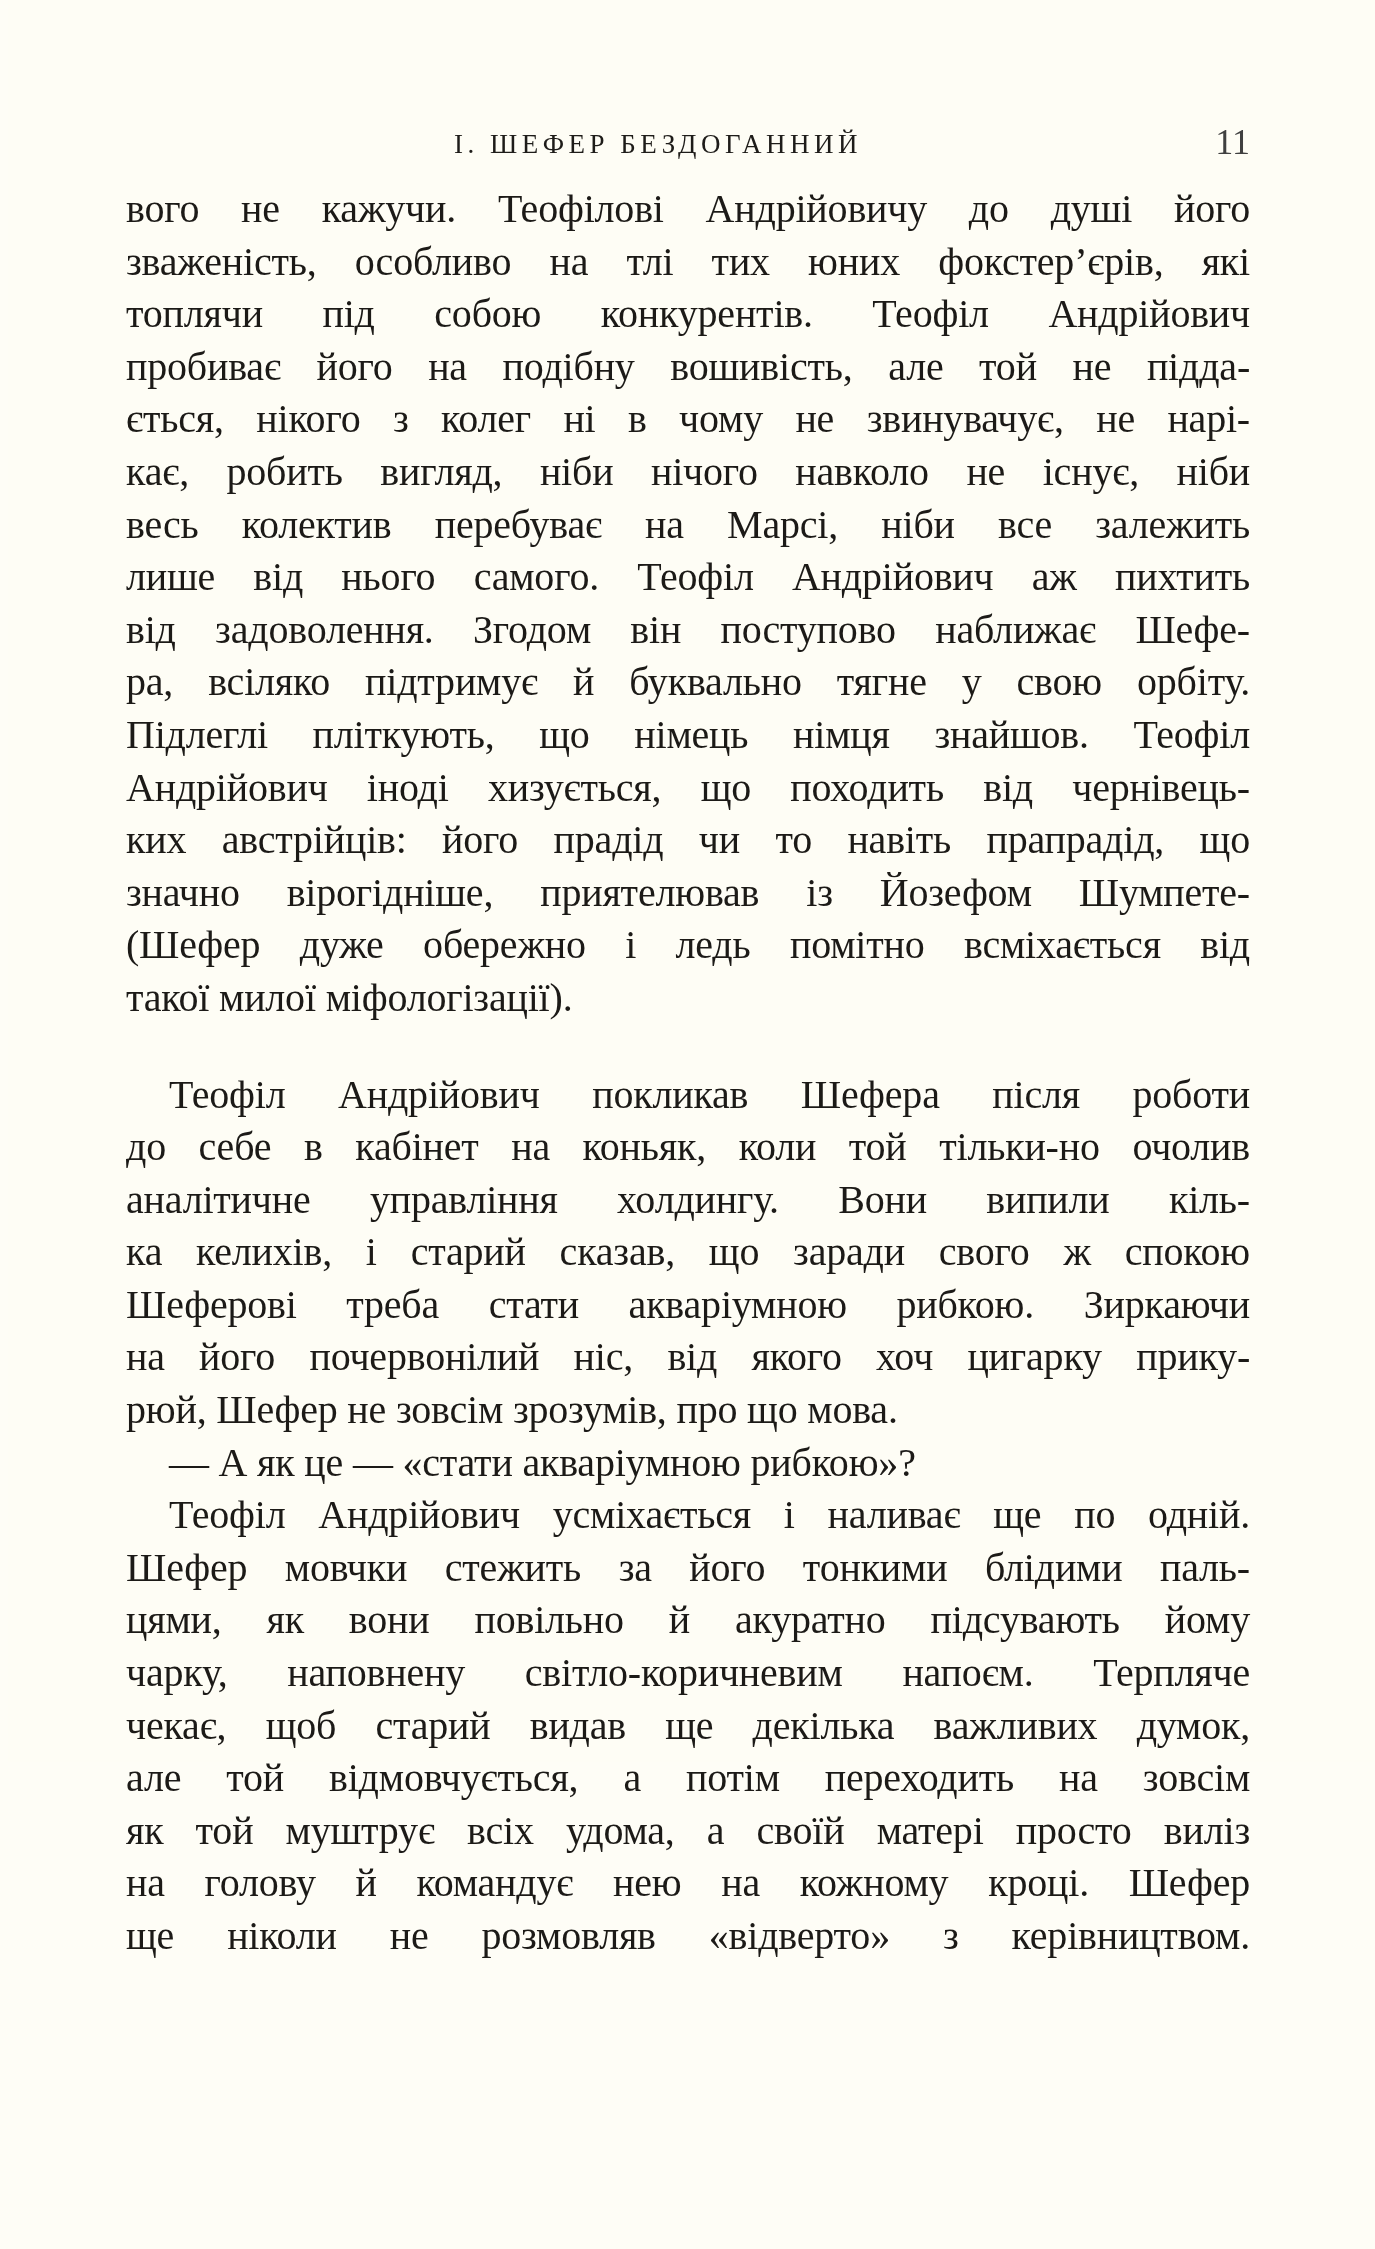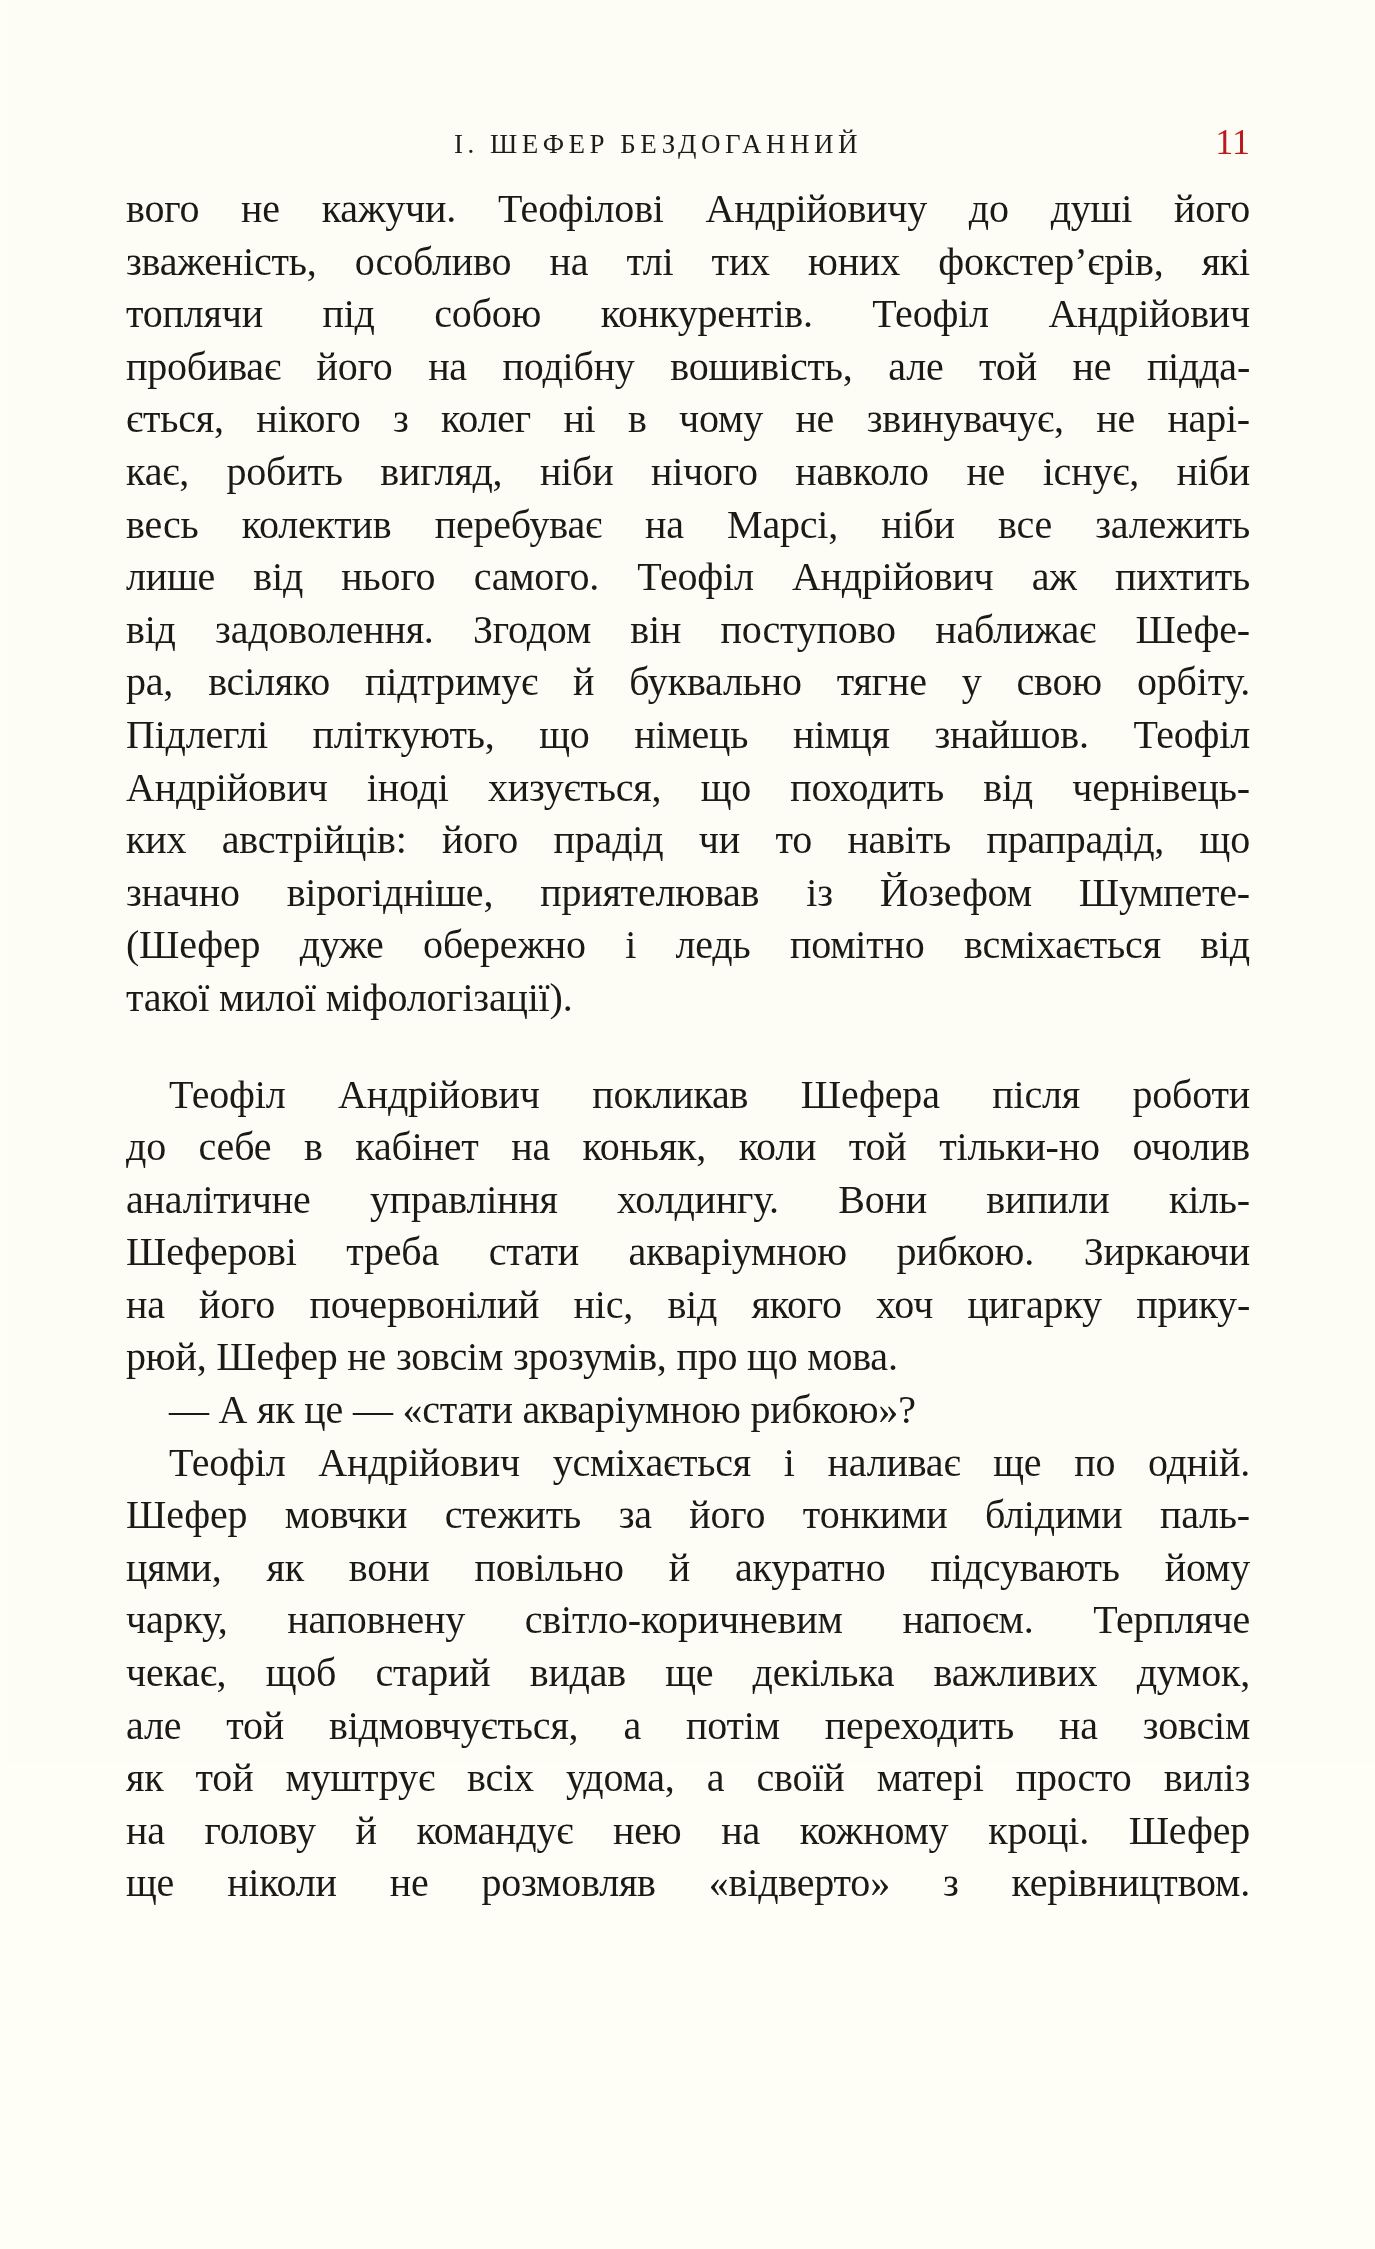--- a/index.html
+++ b/index.html
@@ -34,21 +34,21 @@
     line-height: 40px;
     font-weight: normal;
     color: #1e1c19;
   }
   .page-number {
     position: absolute;
     right: 0;
     top: -4px;
     font-size: 36px;
     line-height: 44px;
-    color: #b91c1c;
+    color: #404040;
   }
   .text-block {
     position: absolute;
     left: 118px;
     top: 183px;
     width: 1124px;
   }
   .line {
     display: block;
     height: 52.6px;
@@ -93,20 +93,21 @@
       <span class="line">(Шефер дуже обережно і ледь помітно всміхається від</span>
       <span class="line last">такої милої міфологізації).</span>
     </div>
 
     <span class="gap"></span>
 
     <div>
       <span class="line indent">Теофіл Андрійович покликав Шефера після роботи</span>
       <span class="line">до себе в кабінет на коньяк, коли той тільки-но очолив</span>
       <span class="line">аналітичне управління холдингу. Вони випили кіль-</span>
+      <span class="line">ка келихів, і старий сказав, що заради свого ж спокою</span>
       <span class="line">Шеферові треба стати акваріумною рибкою. Зиркаючи</span>
       <span class="line">на його почервонілий ніс, від якого хоч цигарку прику-</span>
       <span class="line last">рюй, Шефер не зовсім зрозумів, про що мова.</span>
     </div>
 
     <div>
       <span class="line indent last">— А як це — «стати акваріумною рибкою»?</span>
     </div>
 
     <div>

